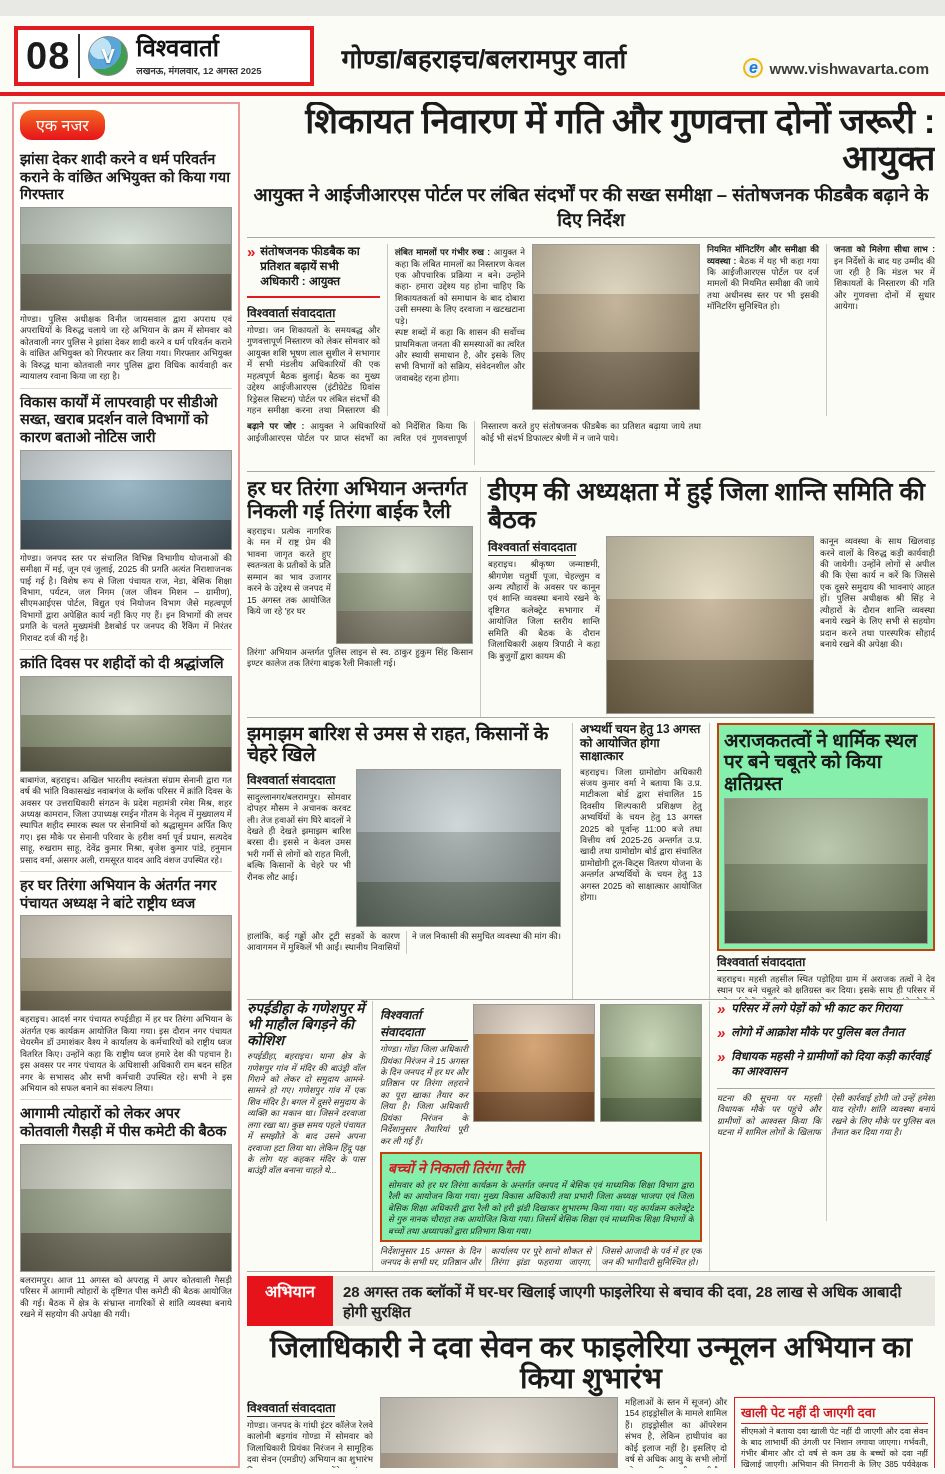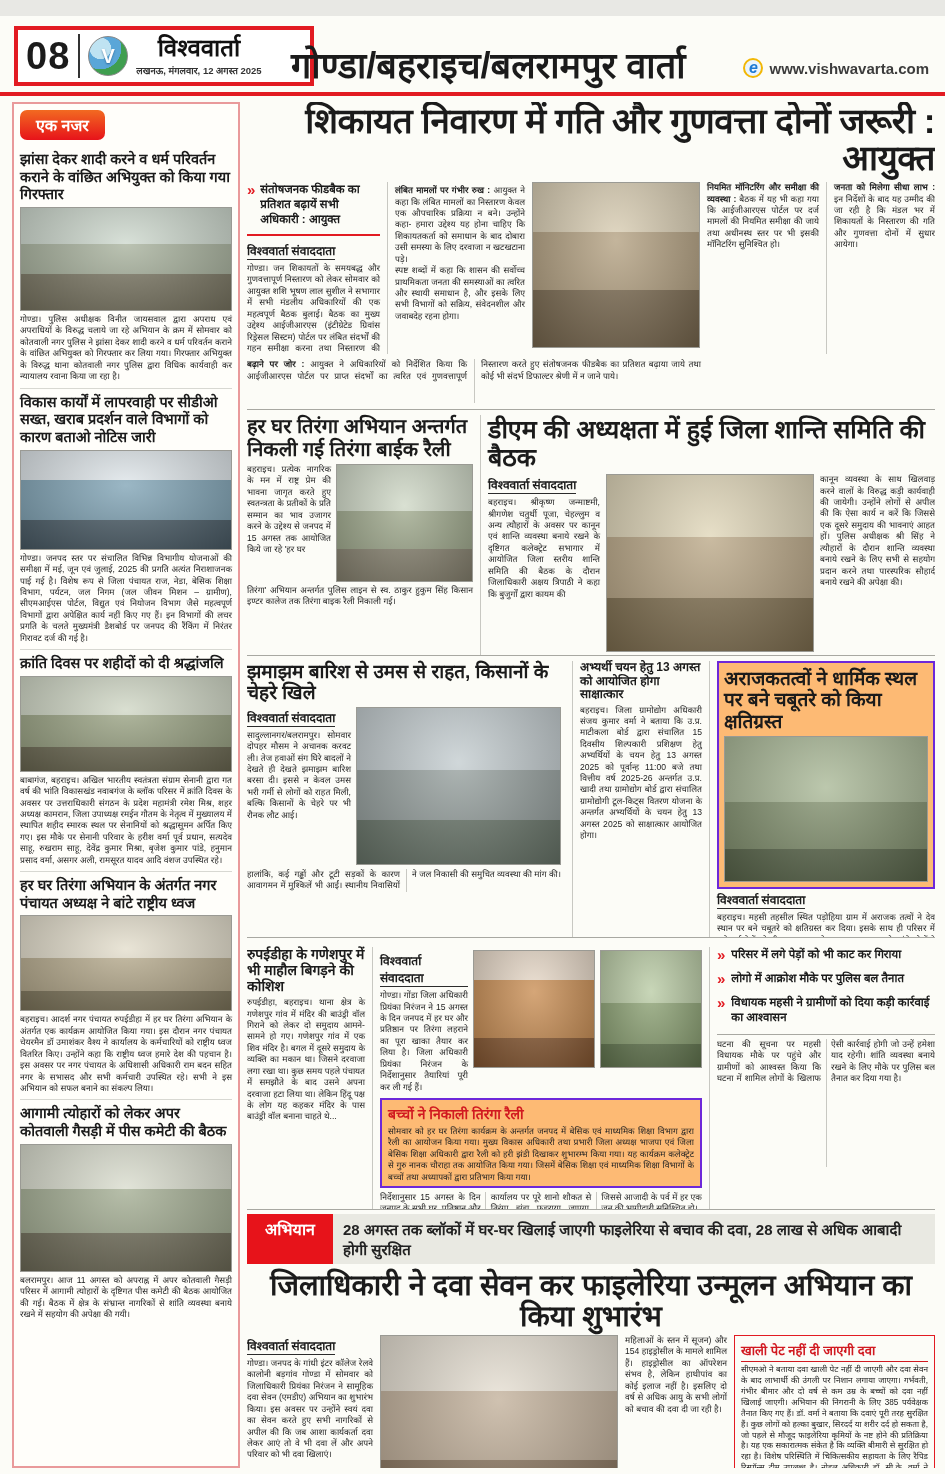--- a/index.html
+++ b/index.html
@@ -18,40 +18,40 @@
   }
   .page-num { font-size:38px; font-weight:800; letter-spacing:1px; }
   .mast-sep { width:2px; height:44px; background:#333; }
   .logo-globe {
     width:40px; height:40px; border-radius:50%;
     background:radial-gradient(circle at 30% 30%, #bfe3f2 0 28%, #5aa6d8 29% 55%, #3f9e4f 56% 80%, #2c6e3a 81%);
     position:relative; flex:0 0 auto; border:1px solid #888;
   }
   .logo-globe::after{ content:"V"; position:absolute; inset:0; display:flex; align-items:center; justify-content:center;
     color:#fff; font-weight:900; font-size:20px; text-shadow:0 1px 2px #00336688; }
-  .brand-wrap { display:flex; flex-direction:column;text-align:center; }
+  .brand-wrap { display:flex; flex-direction:column; }
   .brand { font-size:24px; font-weight:800; color:#111; line-height:1; }
   .dateline { font-size:9.5px; font-weight:700; color:#333; margin-top:4px; }
   .sec-title { position:absolute; left:50%; transform:translateX(-46%); top:16px;
-    font-size:36px; font-weight:800; white-space:nowrap; }
+    font-size:26px; font-weight:800; white-space:nowrap; }
   .site { position:absolute; right:2px; bottom:10px; display:flex; align-items:center; gap:6px;
     font-size:15px; font-weight:700; color:#3c3c3c; }
   .e-icon { width:20px; height:20px; border-radius:50%; border:2px solid #f2b705;
     color:#1f7ad4; font-weight:900; font-size:16px; font-style:italic;
     display:flex; align-items:center; justify-content:center; background:#eaf4fd; }
   .mast-rule { position:absolute; top:76px; left:0; right:0; height:4px; background:#e21b22; }
 
   
   .content { position:absolute; top:86px; left:12px; right:10px; bottom:22px; display:flex; gap:7px; }
   .sidebar { width:228px; flex:0 0 auto; border:2px solid #e99a9b; padding:6px 6px; overflow:hidden; background:#fffefa; }
   .main { flex:1; overflow:hidden; }
 
   
   .badge-eknazar { display:inline-block; background:linear-gradient(180deg,#f26a21,#e7131a);
-    color:#fff; font-weight:700; font-size:16px; padding:4px 16px; border-radius:7px; margin-bottom:6px; }
+    color:#fff; font-weight:400; font-size:16px; padding:4px 16px; border-radius:12px; margin-bottom:6px; }
   .sb-item { border-top:1px solid #d8d8d2; padding-top:5px; margin-top:5px; }
   .sb-item:first-of-type { border-top:none; margin-top:0; }
   .sb-h { font-size:14.5px; font-weight:800; line-height:1.22; margin-bottom:3px; }
   .body { font-size:8.6px; line-height:1.33; text-align:justify; color:#232323; }
   .ph { position:relative; overflow:hidden; border:1px solid #9a9a94; }
   .ph::after { content:""; position:absolute; inset:0;
     background:radial-gradient(ellipse at 50% 35%, rgba(255,255,255,.22), rgba(0,0,0,.28)); }
   .ph-police { background:linear-gradient(180deg,#cdd8cd 0 35%,#a8b29d 35% 65%,#7e7a66 65%); }
   .ph-cdo { background:linear-gradient(180deg,#dfe6ea 0 30%,#7fa3b5 30% 70%,#4d5f6a 70%); }
   .ph-martyr { background:linear-gradient(180deg,#cfd6c4 0 40%,#9aa383 40% 75%,#6f6c55 75%); }
@@ -71,21 +71,21 @@
   .h-sub { font-size:18.5px; font-weight:700; text-align:center; margin-top:5px; padding-bottom:6px; }
   .rule { border-top:1px solid #a8a8a2; }
   .row { display:flex; gap:7px; }
   .vr { width:1px; background:#c8c8c2; flex:0 0 auto; }
   .byline { font-weight:800; font-size:12px; border-bottom:1.5px solid #2b2b2b; display:inline-block; margin:2px 0 3px; }
   .lead-in { font-weight:800; }
   .pq { display:flex; gap:5px; font-weight:800; font-size:11.5px; line-height:1.3; }
   .pq-mark { color:#e21b22; font-size:15px; font-weight:900; line-height:1; }
   .pq-wrap { border-bottom:2px solid #e21b22; padding-bottom:7px; margin-bottom:4px; }
   .h-art { font-weight:800; line-height:1.12; }
-  .red-box { border:2px solid #6d28d9; padding:5px; background:#fdba74; }
+  .red-box { border:2px solid #c2410c; padding:5px; background:#86efac; }
   .bullet { display:flex; gap:6px; font-weight:700; font-size:11.5px; line-height:1.3; margin-bottom:9px; }
   .campaign-strip { display:flex; align-items:stretch; margin-top:4px; }
   .badge-abhiyan { background:#e7131a; color:#fff; font-weight:800; font-size:16px; padding:4px 18px; flex:0 0 auto; }
   .strip-text { background:#e9e9e2; font-weight:800; font-size:15px; padding:5px 10px; flex:1; color:#222; }
   .h-campaign { font-size:29px; font-weight:800; text-align:center; margin:6px 0 4px; line-height:1.05; }
   .box-red-side { border:1.5px solid #e21b22; padding:5px 6px; }
   .box-red-title { color:#d11920; font-weight:800; font-size:13px; border-bottom:1px solid #d11920; padding-bottom:2px; margin-bottom:3px; }
   .sub-art-title { color:#d11920; font-weight:800; font-size:14px; margin-bottom:3px; }
 
   
@@ -151,20 +151,21 @@
         <div class="sb-h">आगामी त्योहारों को लेकर अपर कोतवाली गैसड़ी में पीस कमेटी की बैठक</div>
         <div class="ph ph-peace" style="height:128px; margin:3px 0;"></div>
         <div class="body">बलरामपुर। आज 11 अगस्त को अपराह्न में अपर कोतवाली गैसड़ी परिसर में आगामी त्योहारों के दृष्टिगत पीस कमेटी की बैठक आयोजित की गई। बैठक में क्षेत्र के संभ्रान्त नागरिकों से शांति व्यवस्था बनाये रखने में सहयोग की अपेक्षा की गयी।</div>
       </div>
     </div>
 
     <div class="main">
 
       <div>
         <div class="h-main">शिकायत निवारण में गति और गुणवत्ता दोनों जरूरी : आयुक्त</div>
+        <div class="h-sub rule" style="border-top:none;border-bottom:1px solid #a8a8a2;">आयुक्त ने आईजीआरएस पोर्टल पर लंबित संदर्भों पर की सख्त समीक्षा – संतोषजनक फीडबैक बढ़ाने के दिए निर्देश</div>
 
         <div class="row" style="margin-top:6px; height:172px; overflow:hidden;">
           <div style="width:133px;">
             <div class="pq-wrap">
               <div class="pq">
                   <span class="pq-mark">»</span>
                 <span>संतोषजनक फीडबैक का प्रतिशत बढ़ायें सभी अधिकारी : आयुक्त</span>
                 </div>
             </div>
             <span class="byline">विश्ववार्ता संवाददाता</span>
@@ -244,21 +245,21 @@
         <div style="flex:1;">
           <div class="red-box">
             <div class="h-art" style="font-size:19px;">अराजकतत्वों ने धार्मिक स्थल पर बने चबूतरे को किया क्षतिग्रस्त</div>
             <div class="ph ph-crowd" style="height:146px; margin-top:4px;"></div>
           </div>
           <span class="byline">विश्ववार्ता संवाददाता</span>
           <div class="body" style="height:60px; overflow:hidden;">बहराइच। महसी तहसील स्थित पड़ोहिया ग्राम में अराजक तत्वों ने देव स्थान पर बने चबूतरे को क्षतिग्रस्त कर दिया। इसके साथ ही परिसर में लगे कई पेड़ों को भी काट डाला। सोमवार सुबह पूजा करने पहुंचे लोगों ने जब तोड़फोड़ देखी तो वह आक्रोशित हो गए। घटना की जानकारी क्षेत्र में आग की तरह फैल गई, जानकारी मिलते ही आसपास के सैकड़ों ग्रामीण मौके पर पहुंच गए।</div>
         </div>
       </div>
 
-      <div class="row rule" style="padding-top:9px; height:272px; overflow:hidden;">
+      <div class="row rule" style="padding-top:1px; height:272px; overflow:hidden;font-style:italic;">
         <div style="width:118px;">
           <div class="h-art" style="font-size:14px; text-align:left;">रुपईडीहा के गणेशपुर में भी माहौल बिगड़ने की कोशिश</div>
           <div class="body" style="margin-top:3px;">रुपईडीहा, बहराइच। थाना क्षेत्र के गणेशपुर गांव में मंदिर की बाउंड्री वॉल गिराने को लेकर दो समुदाय आमने-सामने हो गए। गणेशपुर गांव में एक शिव मंदिर है। बगल में दूसरे समुदाय के व्यक्ति का मकान था। जिसने दरवाजा लगा रखा था। कुछ समय पहले पंचायत में समझौते के बाद उसने अपना दरवाजा हटा लिया था। लेकिन हिंदू पक्ष के लोग यह कहकर मंदिर के पास बाउंड्री वॉल बनाना चाहते थे...</div>
         </div>
         <div class="vr"></div>
         <div style="width:322px;">
           <div class="row" style="margin-top:3px; gap:5px;">
             <div style="width:88px;">
               <span class="byline">विश्ववार्ता संवाददाता</span>
               <div class="body">गोण्डा। गोंडा जिला अधिकारी प्रियंका निरंजन ने 15 अगस्त के दिन जनपद में हर घर और प्रतिष्ठान पर तिरंगा लहराने का पूरा खाका तैयार कर लिया है। जिला अधिकारी प्रियंका निरंजन के निर्देशानुसार तैयारियां पूरी कर ली गई हैं।</div>

